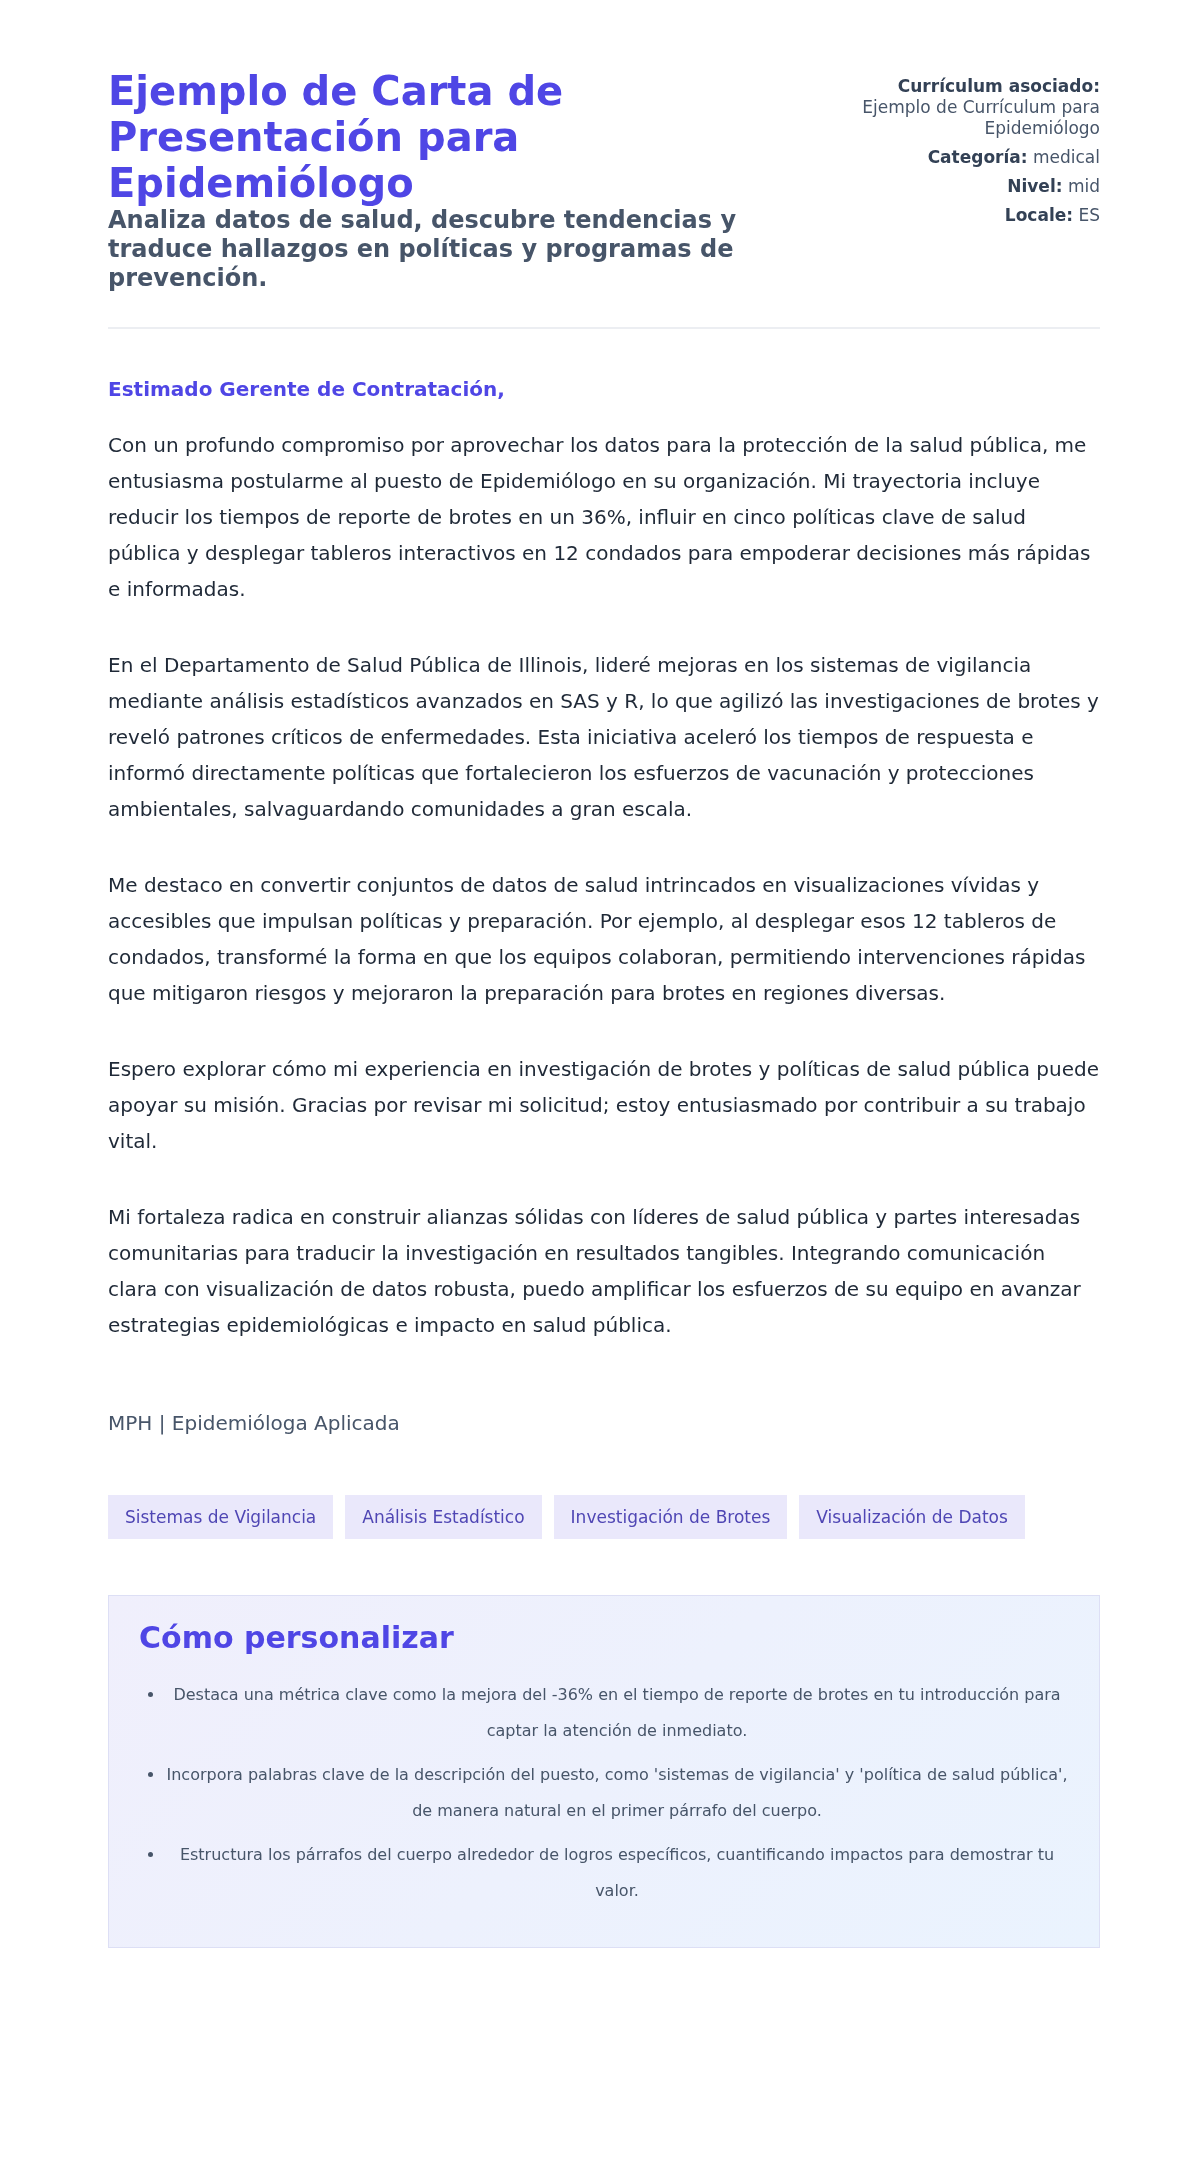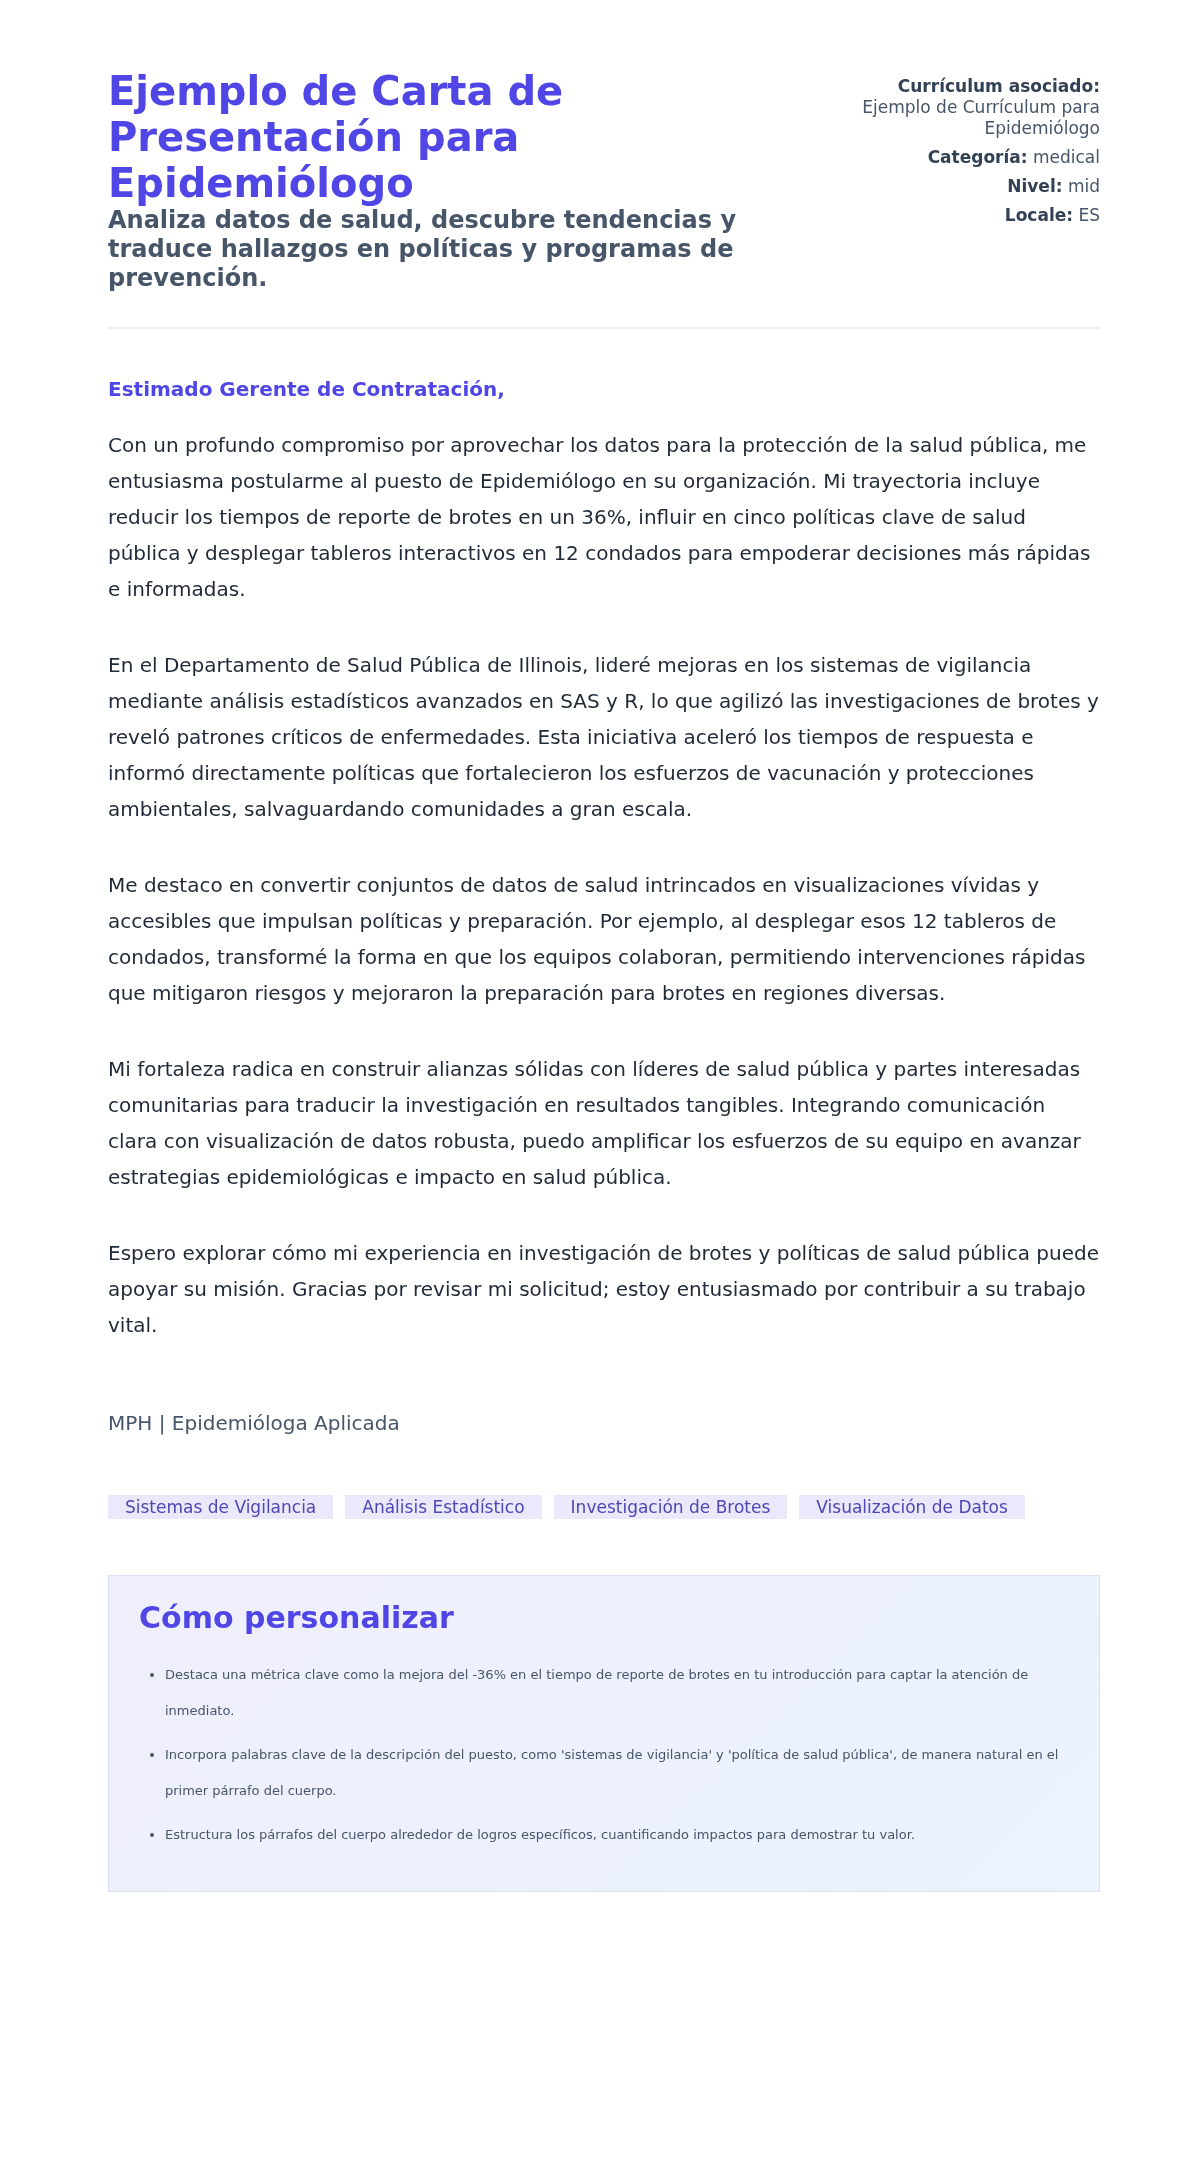--- a/index.html
+++ b/index.html
@@ -14,25 +14,25 @@
   .meta b { color:#334155; }
   .divider { height:2px; background:#eceef2; margin:34px 0 0 0; }
   .salutation { margin:48px 0 0 0; font-size:20px; font-weight:bold; color:#4f46e5; }
   .body p { margin:0; font-size:20px; line-height:36px; color:#1f2937; }
   .body p + p { margin-top:40px; }
   .body { margin-top:26px; }
   .signature { margin-top:68px; }
   .sig-name { font-size:20px; font-weight:bold; color:#0f172a; }
   .sig-title { margin-top:12px; font-size:20px; color:#475569; }
   .tags { margin-top:60px; display:flex; flex-wrap:wrap; gap:12px 12px; width:940px; }
-  .tag { background:#eae8fb; color:#4f46b4; font-size:17px; padding:2px 17px; line-height:20px; }
+  .tag { background:#eae8fb; color:#4f46b4; font-size:17px; padding:12px 17px; line-height:20px; }
   .tips { margin-top:56px; background:linear-gradient(135deg,#f0effc,#eaf3fe); border:1.5px solid #dddff5; padding:24px 30px 30px 30px; width:992px; box-sizing:border-box; }
   .tips h3 { margin:0; font-size:30px; color:#4f46e5; font-weight:bold; }
   .tips ul { margin:22px 0 0 0; padding-left:26px; }
-  .tips li { font-size:13px; line-height:36px; color:#475569; margin-bottom:8px; }
+  .tips li { font-size:16px; line-height:36px; color:#475569; margin-bottom:8px;text-align:center; }
 </style>
 </head>
 <body>
 
 <div class="page">
   <div class="header">
     <div class="header-left">
       <h1 class="title">Ejemplo de Carta de Presentación para Epidemiólogo</h1>
       <p class="subtitle">Analiza datos de salud, descubre tendencias y traduce hallazgos en políticas y programas de prevención.</p>
     </div>
@@ -57,22 +57,22 @@
   </div>
 
   <div class="divider"></div>
 
   <p class="salutation">Estimado Gerente de Contratación,</p>
 
   <div class="body">
     <p>Con un profundo compromiso por aprovechar los datos para la protección de la salud pública, me entusiasma postularme al puesto de Epidemiólogo en su organización. Mi trayectoria incluye reducir los tiempos de reporte de brotes en un 36%, influir en cinco políticas clave de salud pública y desplegar tableros interactivos en 12 condados para empoderar decisiones más rápidas e informadas.</p>
     <p>En el Departamento de Salud Pública de Illinois, lideré mejoras en los sistemas de vigilancia mediante análisis estadísticos avanzados en SAS y R, lo que agilizó las investigaciones de brotes y reveló patrones críticos de enfermedades. Esta iniciativa aceleró los tiempos de respuesta e informó directamente políticas que fortalecieron los esfuerzos de vacunación y protecciones ambientales, salvaguardando comunidades a gran escala.</p>
     <p>Me destaco en convertir conjuntos de datos de salud intrincados en visualizaciones vívidas y accesibles que impulsan políticas y preparación. Por ejemplo, al desplegar esos 12 tableros de condados, transformé la forma en que los equipos colaboran, permitiendo intervenciones rápidas que mitigaron riesgos y mejoraron la preparación para brotes en regiones diversas.</p>
+    <p>Espero explorar cómo mi experiencia en investigación de brotes y políticas de salud pública puede apoyar su misión. Gracias por revisar mi solicitud; estoy entusiasmado por contribuir a su trabajo vital.</p>
     <p>Mi fortaleza radica en construir alianzas sólidas con líderes de salud pública y partes interesadas comunitarias para traducir la investigación en resultados tangibles. Integrando comunicación clara con visualización de datos robusta, puedo amplificar los esfuerzos de su equipo en avanzar estrategias epidemiológicas e impacto en salud pública.</p>
-    <p>Espero explorar cómo mi experiencia en investigación de brotes y políticas de salud pública puede apoyar su misión. Gracias por revisar mi solicitud; estoy entusiasmado por contribuir a su trabajo vital.</p>
   </div>
 
   <div class="signature">
     <div class="sig-title">MPH | Epidemióloga Aplicada</div>
   </div>
 
   <div class="tags">
     <span class="tag">Sistemas de Vigilancia</span>
     <span class="tag">Análisis Estadístico</span>
     <span class="tag">Investigación de Brotes</span>

